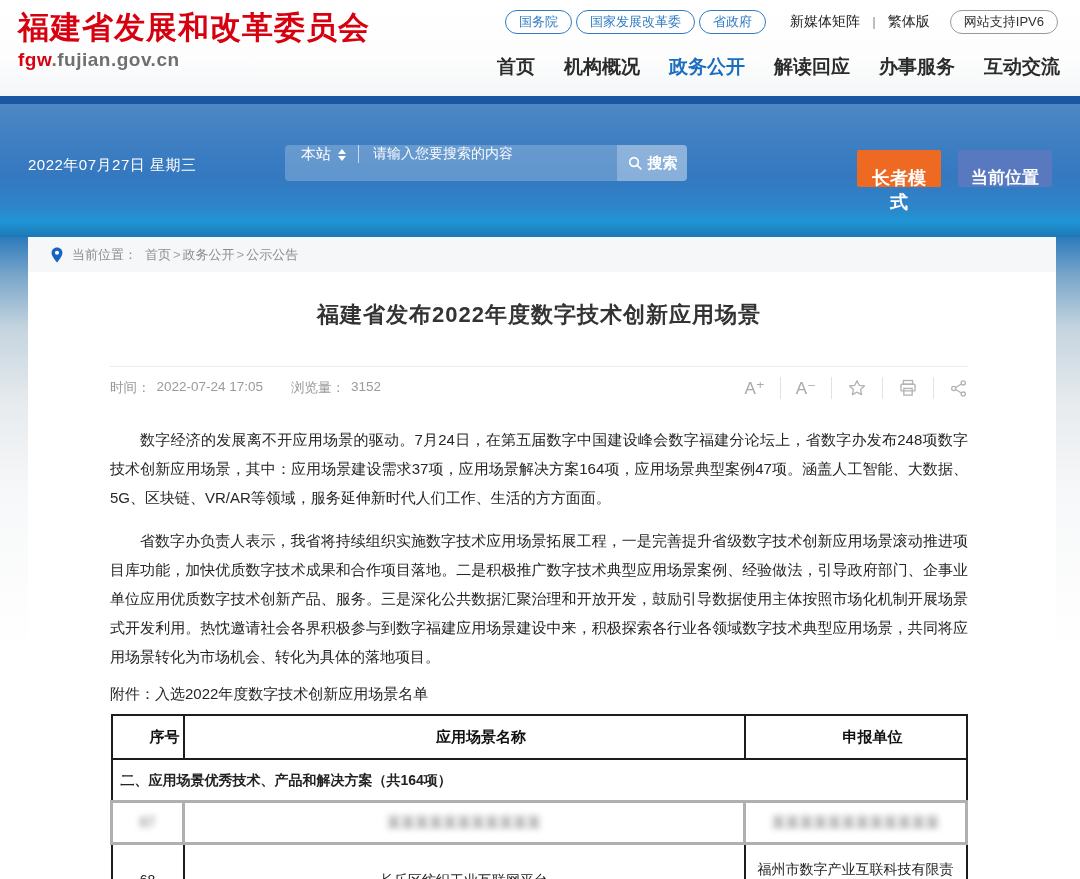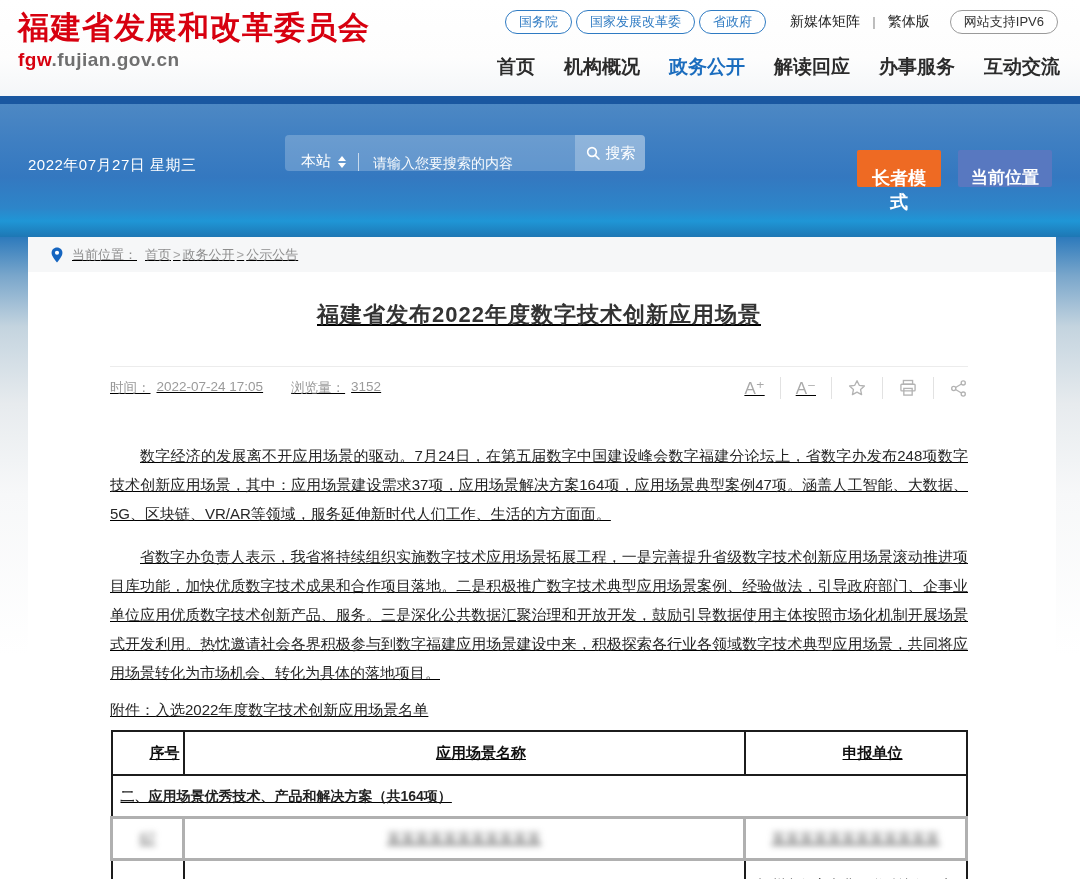--- a/index.html
+++ b/index.html
@@ -23,57 +23,57 @@
   .main-nav { position:absolute; right:20px; bottom:16px; display:flex; gap:29px; }
   .nav-item { font-size:19px; font-weight:bold; color:#2b2b2b; cursor:pointer; white-space:nowrap; }
   .nav-item.active { color:#1b6dbe; }
 
   .blue-bar { height:8px; background:#1a57a0; }
 
   
   .banner { position:relative; height:133px;
     background:linear-gradient(180deg,#4d88c4 0%,#3f7fc2 28%,#3478c0 55%,#2d85c9 78%,#1f96d6 88%,#1e77b4 100%); }
   .banner-date { position:absolute; left:28px; top:52px; color:#fff; font-size:15px; letter-spacing:.5px; }
-  .search-box { position:absolute; left:285px; top:31px; width:360px; height:36px; background:rgba(255,255,255,.22); border-radius:4px; display:flex; align-items:flex-end; color:#fff; }
+  .search-box { position:absolute; left:285px; top:41px; width:402px; height:36px; background:rgba(255,255,255,.22); border-radius:4px; display:flex; align-items:flex-start; color:#fff; }
   .search-scope { display:flex; align-items:center; gap:7px; padding:0 12px 0 16px; font-size:15px; cursor:pointer; }
   .sort-carets { display:flex; flex-direction:column; gap:2px; }
   .caret { width:0; height:0; border-left:4px solid transparent; border-right:4px solid transparent; }
   .caret.up { border-bottom:5px solid #fff; }
   .caret.down { border-top:5px solid #fff; }
   .search-divider { width:1px; height:18px; background:rgba(255,255,255,.65); }
   .search-input { flex:1; background:transparent; border:none; outline:none; color:#fff; font-size:14px; padding:0 10px 0 14px; font-family:inherit; }
   .search-input::placeholder { color:rgba(255,255,255,.95); }
-  .search-btn { width:70px; height:36px; background:rgba(255,255,255,.25); border:none; border-radius:0 4px 4px 0; color:#fff; font-size:15px; display:flex; align-items:center; justify-content:center; gap:5px; cursor:pointer; font-family:inherit; }
+  .search-btn { width:70px; height:36px; background:rgba(255,255,255,.25); border:none; border-radius:0 4px 4px 0; color:#fff; font-size:15px; display:flex; align-items:center; justify-content:center; gap:5px; cursor:pointer; font-family:inherit;font-weight:bold; }
   .banner-btn { position:absolute; top:46px; height:37px; border:none; border-radius:2px; color:#fff; font-size:18px; font-weight:bold; cursor:pointer; font-family:inherit; padding:16px 12px; }
   .elder-btn { right:139px; width:84px; background:#ee6a23; }
   .access-btn { right:28px; width:94px; background:#5878c0; font-size:17px; }
 
   
   .content-bg { position:relative; height:642px;
     background:linear-gradient(180deg,#2d7abc 0%,#79a6cb 6%,#c4d4df 14%,#e7ebee 26%,#f7f8f9 40%,#ffffff 65%); }
-  .card { position:absolute; left:28px; top:0; width:1028px; height:642px; background:#fff; overflow:hidden;text-decoration:underline; }
+  .card { position:absolute; left:28px; top:0; width:1028px; height:642px; background:#fff; overflow:hidden; }
 
   .breadcrumb-bar { height:35px; background:#f6f7f8; display:flex; align-items:center; padding-left:22px; gap:8px; }
   .breadcrumb-bar .pin { width:14px; height:16px; flex:0 0 auto; }
   .crumb-text { font-size:13px; color:#8d8d8d; }
   .crumb-item { color:#8d8d8d; cursor:pointer; }
   .crumb-sep { color:#a5a5a5; margin:0 2px; }
 
   .article { padding:0 88px 0 82px; }
   .article-title { text-align:center; font-size:22px; font-weight:bold; color:#333; margin-top:28px; letter-spacing:1px; }
   .meta-divider { height:1px; background:#ececec; margin-top:36px; }
   .meta-row { display:flex; align-items:center; justify-content:space-between; height:42px; }
   .meta-left { font-size:13.5px; color:#9a9a9a; display:flex; gap:6px; }
   .meta-left .gap { margin-left:22px; }
   .meta-tools { display:flex; align-items:center; }
   .tool { display:flex; align-items:center; justify-content:center; padding:0 15px; color:#a9a9a9; font-size:17px; cursor:pointer; border-right:1px solid #e2e2e2; height:22px; }
   .tool:last-child { border-right:none; padding-right:0; }
   .tool svg { display:block; }
 
-  .body-text { margin-top:32px; }
+  .body-text { margin-top:16px; }
   .para { font-size:15px; line-height:29px; color:#262626; text-align:justify; text-indent:2em; margin-bottom:14px; }
   .attachment { font-size:15px; color:#262626; margin:8px 0 10px; }
 
   
   table.app-table { width:100%; border-collapse:collapse; table-layout:fixed; }
   .app-table th, .app-table td { border:2px solid #1c1c1c; text-align:center; vertical-align:middle; }
   .app-table th { font-size:15px; font-weight:bold; color:#111; height:44px;padding-left:34px; }
   .col-no { width:72px; }
   .col-unit { width:222px; }
   .section-cell { font-size:15px; font-weight:bold; color:#111; text-align:left !important; height:38px; padding-left:4px; }

